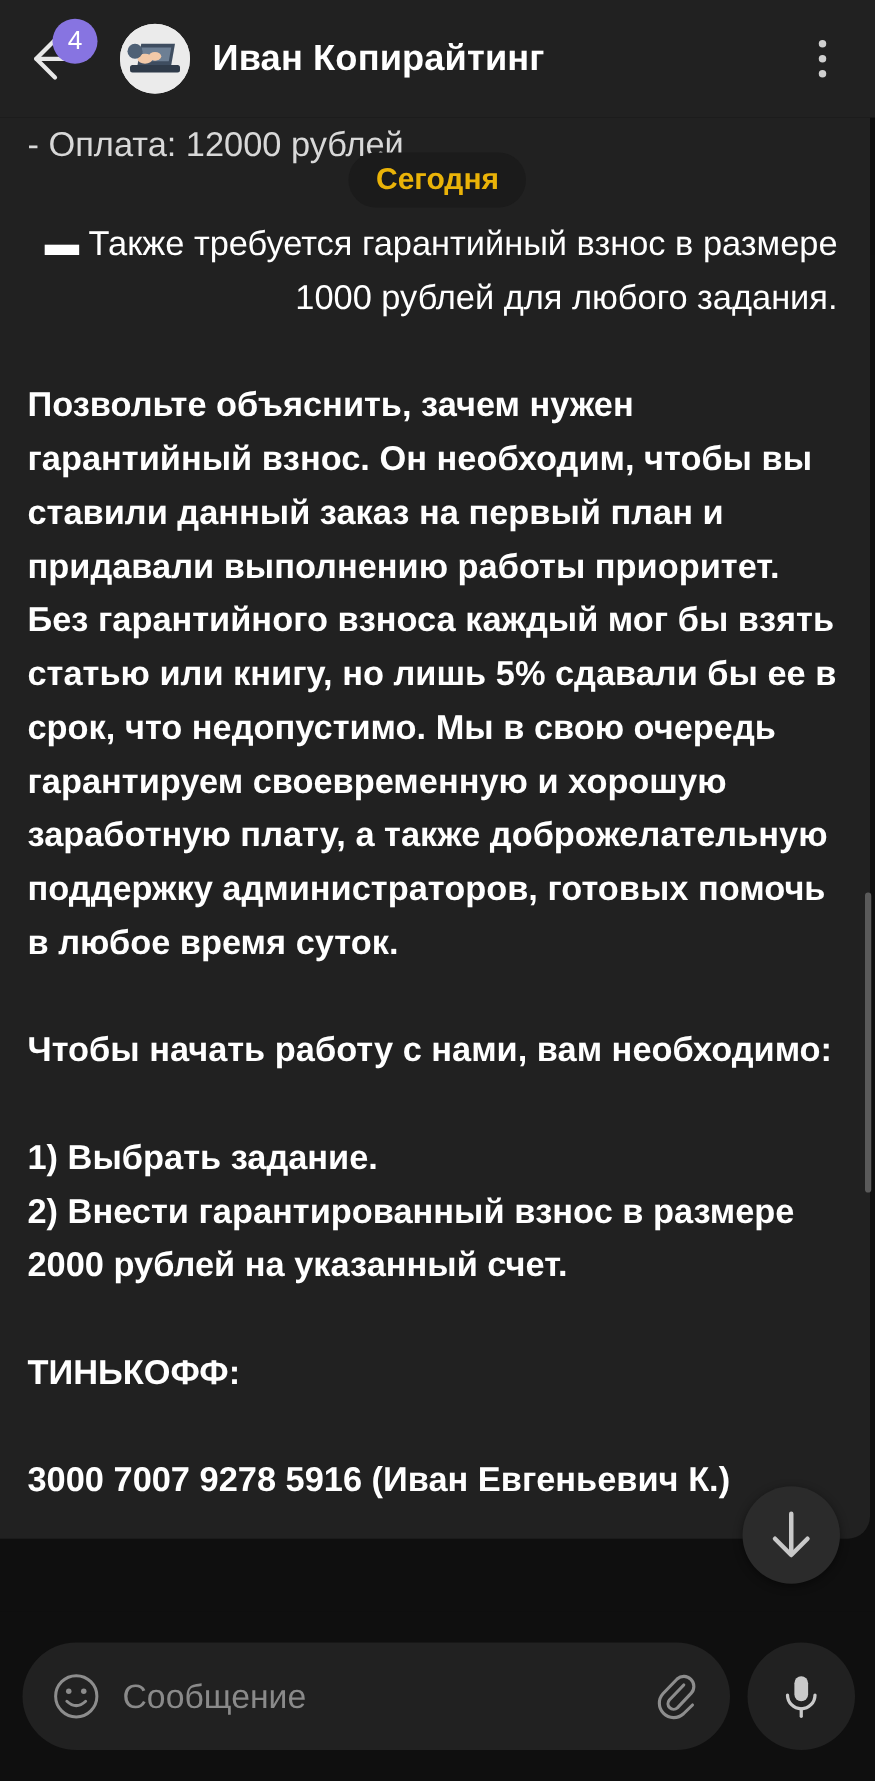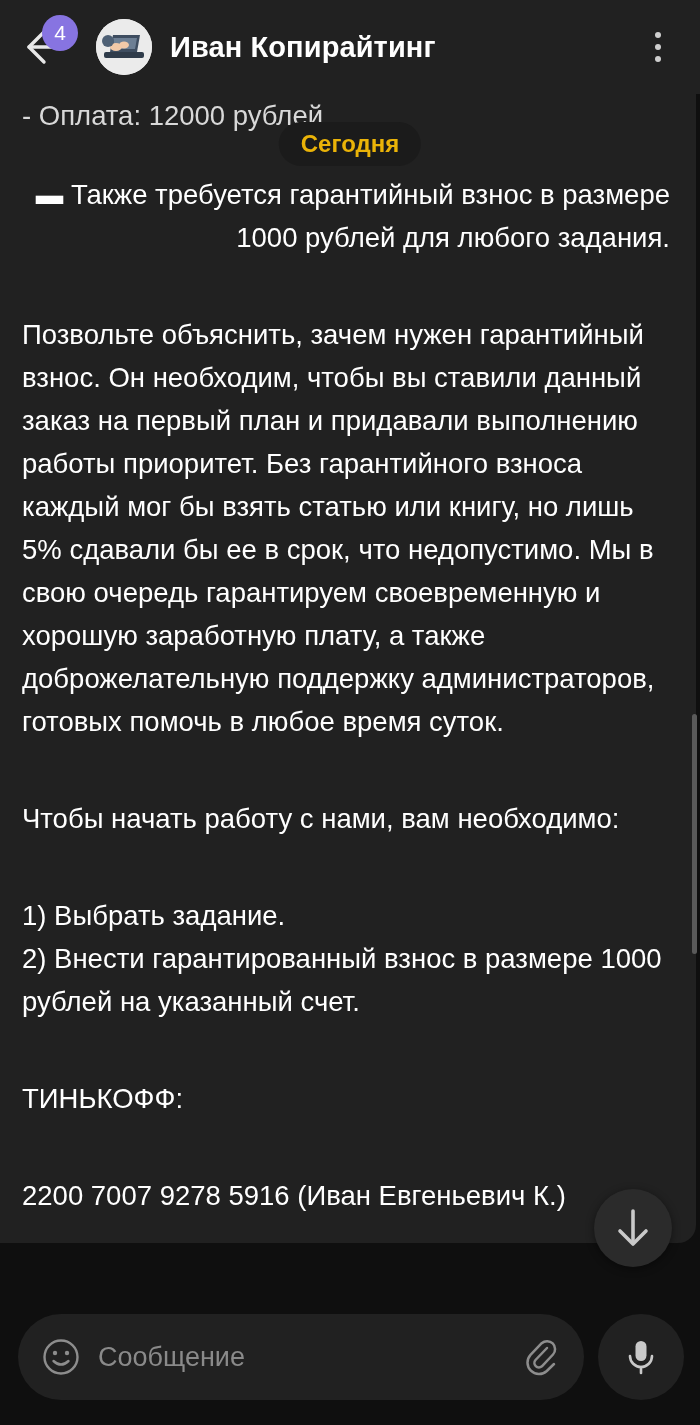--- a/index.html
+++ b/index.html
@@ -134,21 +134,21 @@
     top: -22px;
     width: 696px;
     background: #212121;
     border-radius: 0 18px 18px 0;
     padding: 22px 26px 26px 22px;
     color: #ffffff;
     font-size: 27.5px;
     line-height: 43px;
   }
   .bubble p { margin: 0; }
-  .bubble p.gap { margin-top: 54px; }
+  .bubble p.gap { margin-top: 43px; font-weight: bold; }
   .cut-top {
     color: #d8d8d8;
   }
 
   .date-chip {
     position: absolute;
     top: 28px;
     left: 50%;
     transform: translateX(-50%);
     background: #1b1b1b;
@@ -297,23 +297,23 @@
         </g>
       </svg>
     </div>
 
     <div class="bubble">
       <p class="cut-top">- Оплата: 12000 рублей</p>
       <p style="margin-top:36px;text-align:right;">▬  Также требуется гарантийный взнос в размере 1000 рублей для любого задания.</p>
       <p class="gap">Позвольте объяснить, зачем нужен гарантийный взнос. Он необходим, чтобы вы ставили данный заказ на первый план и придавали выполнению работы приоритет. Без гарантийного взноса каждый мог бы взять статью или книгу, но лишь 5% сдавали бы ее в срок, что недопустимо. Мы в свою очередь гарантируем своевременную и хорошую заработную плату, а также доброжелательную поддержку администраторов, готовых помочь в любое время суток.</p>
       <p class="gap">Чтобы начать работу с нами, вам необходимо:</p>
       <p class="gap" style="white-space:pre-line;">1) Выбрать задание.
-2) Внести гарантированный взнос в размере 1000 рублей на указанный счет.</p>
+2) Внести гарантированный взнос в размере 2000 рублей на указанный счет.</p>
       <p class="gap">ТИНЬКОФФ:</p>
-      <p class="gap">2200 7007 9278 5916  (Иван Евгеньевич К.)</p>
+      <p class="gap">3000 7007 9278 5916  (Иван Евгеньевич К.)</p>
     </div>
 
     <div class="date-chip">Сегодня</div>
 
     <div class="scroll-indicator"></div>
 
     <div class="scroll-down-btn">
       <svg width="40" height="42" viewBox="0 0 40 42">
         <path d="M20 4 L20 36" stroke="#c9c9c9" stroke-width="3.6" stroke-linecap="round" fill="none"></path>
         <path d="M7 24 L20 37 L33 24" stroke="#c9c9c9" stroke-width="3.6" stroke-linecap="round" stroke-linejoin="round" fill="none"></path>

